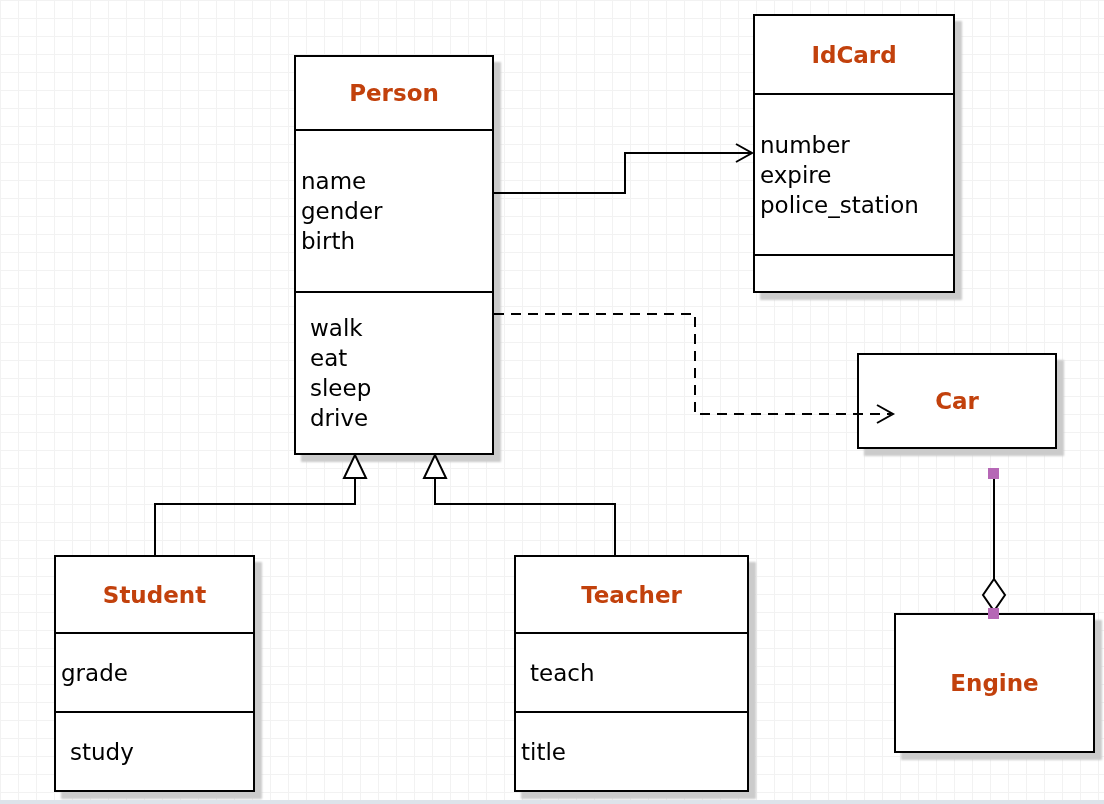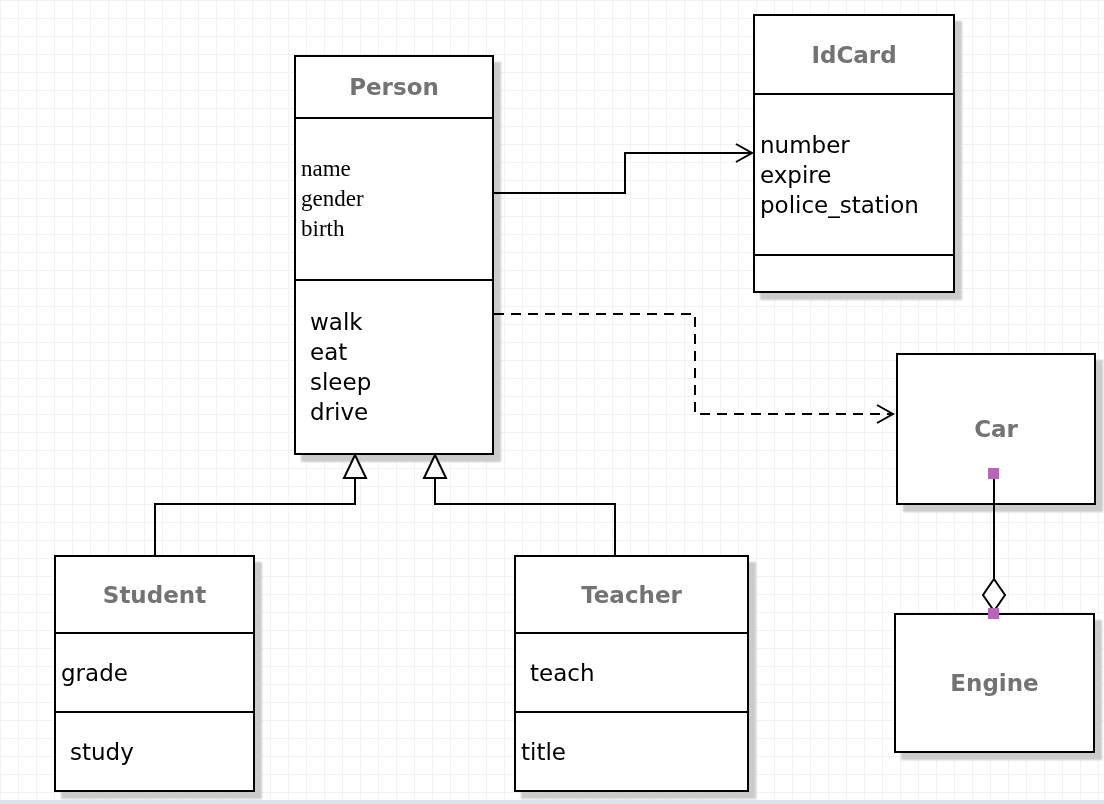--- a/index.html
+++ b/index.html
@@ -21,21 +21,21 @@
     position:absolute;
     background:#ffffff;
     border:2px solid #000000;
     box-sizing:border-box;
     box-shadow:7px 7px 2px #cbcbcb;
     display:flex;
     flex-direction:column;
   }
   .uml-title{
     display:flex;align-items:center;justify-content:center;
-    font-weight:bold;font-size:23px;color:#737373;
+    font-weight:bold;font-size:23px;color:#c2410c;
     flex:0 0 auto;box-sizing:border-box;
   }
   .uml-title.fill{flex:1 1 auto;}
   .uml-section{
     border-top:2px solid #000000;
     display:flex;flex-direction:column;justify-content:center;
     align-items:flex-start;
     padding-left:5px;
     flex:0 0 auto;box-sizing:border-box;
     overflow:hidden;
@@ -55,22 +55,22 @@
     position:absolute;left:0;bottom:0;width:1104px;height:4px;
     background:#dde3ea;
   }
 </style>
 </head>
 <body>
 
 <div id="canvas">
 
   <div class="uml-class" style="left:294px;top:55px;width:200px;height:400px;">
-    <div class="uml-title" style="height:60px;">Person</div>
-    <div class="uml-section" style="height:162px;font-family:Liberation Serif, serif;">
+    <div class="uml-title" style="height:72px;">Person</div>
+    <div class="uml-section" style="height:162px;">
       <div class="uml-member">name</div>
       <div class="uml-member">gender</div>
       <div class="uml-member">birth</div>
     </div>
     <div class="uml-section fill">
       <div class="uml-member">walk</div>
       <div class="uml-member">eat</div>
       <div class="uml-member">sleep</div>
       <div class="uml-member">drive</div>
     </div>
@@ -79,21 +79,21 @@
   <div class="uml-class" style="left:753px;top:14px;width:202px;height:279px;">
     <div class="uml-title" style="height:77px;">IdCard</div>
     <div class="uml-section" style="height:161px;">
       <div class="uml-member">number</div>
       <div class="uml-member">expire</div>
       <div class="uml-member">police_station</div>
     </div>
     <div class="uml-section fill"></div>
   </div>
 
-  <div class="uml-class" style="left:896px;top:353px;width:200px;height:152px;text-align:right;">
+  <div class="uml-class" style="left:857px;top:353px;width:200px;height:96px;text-align:right;">
     <div class="uml-title fill">Car</div>
   </div>
 
   <div class="uml-class" style="left:894px;top:613px;width:201px;height:140px;">
     <div class="uml-title fill">Engine</div>
   </div>
 
   <div class="uml-class" style="left:54px;top:555px;width:201px;height:237px;">
     <div class="uml-title" style="height:75px;border-radius:25px;">Student</div>
     <div class="uml-section" style="height:79px;">

